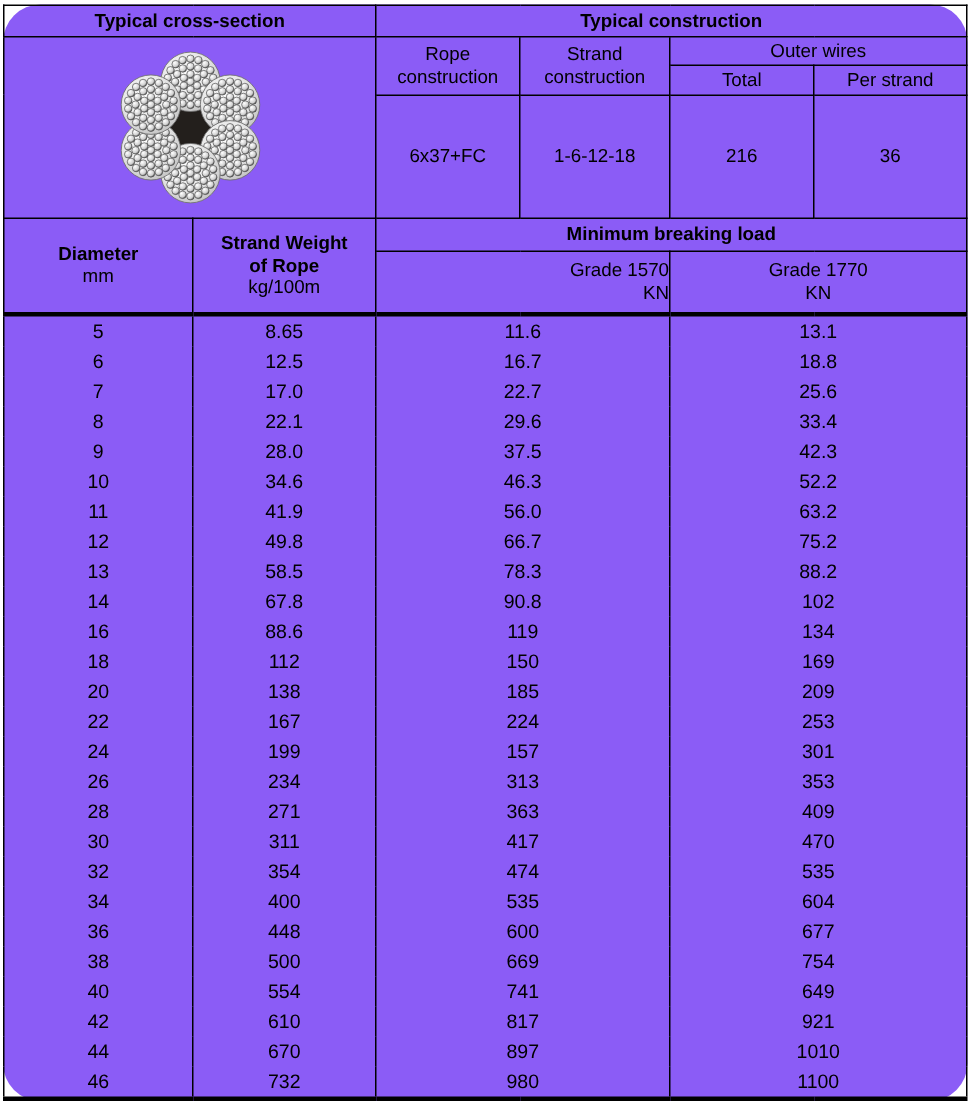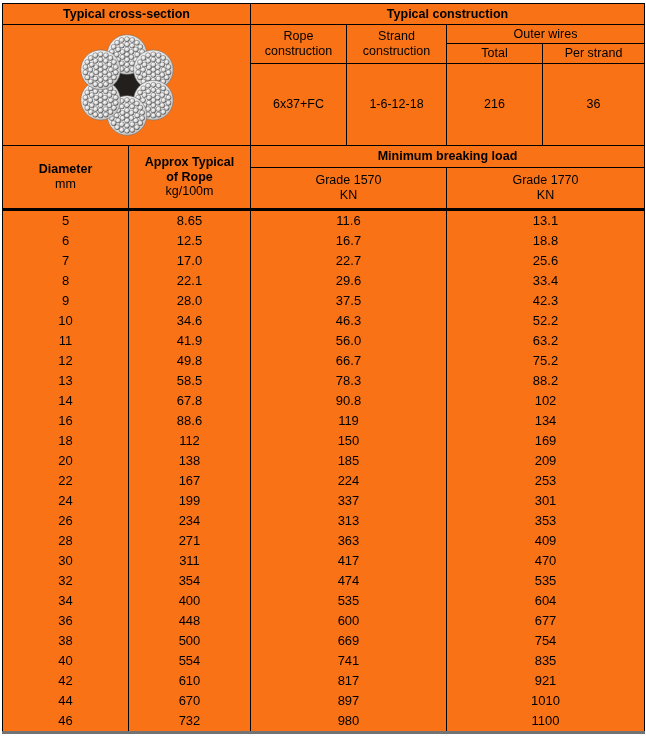--- a/index.html
+++ b/index.html
@@ -17,21 +17,22 @@
     position: relative;
     background: #ffffff;
     overflow: hidden;
     box-sizing: border-box;
   }
   table.spec {
     border-collapse: collapse;
     table-layout: fixed;
     width: 642px;
     margin: 3px 0 0 2px;
-    background: #f97316;
+    background: #8b5cf6;
+    border-radius: 25px;
   }
   table.spec td {
     border: 1px solid #000;
     text-align: center;
     vertical-align: middle;
     padding: 0;
     color: #000;
     font-size: 12.5px;
     line-height: 1.18;
   }
@@ -70,21 +71,21 @@
 
   
   tr.data td {
     height: 20px;
     font-size: 13px;
     font-weight: normal;
     border-top: none;
     border-bottom: none;
   }
   tr.data.first td { border-top: 3px solid #000; }
-  tr.data.last td { border-bottom: 3px solid #737373; }
+  tr.data.last td { border-bottom: 3px solid #000000; }
   .title-block { padding: 4px 2px 5px; }
   .sub2 { font-weight: normal; font-size: 12.5px; }
 </style>
 </head>
 <body>
 
 <div id="page">
   <table class="spec">
     <colgroup>
       <col style="width:126px">
@@ -226,31 +227,31 @@
           <span>36</span>
         </td>
       </tr>
 
       <tr>
         <td class="tl hdr title-block" rowspan="2" style="height:22px;">
           <div>Diameter</div>
           <div class="sub2">mm</div>
         </td>
         <td class="hdr title-block" rowspan="2">
-          <div>Approx Typical</div>
+          <div>Strand Weight</div>
           <div>of Rope</div>
           <div class="sub2">kg/100m</div>
         </td>
         <td class="hdr tr" colspan="4" style="height:21px;text-align:center;">
           <span>Minimum breaking load</span>
         </td>
       </tr>
 
       <tr>
-        <td class="reg cell-pad" colspan="2" style="height:40px;">
+        <td class="reg cell-pad" colspan="2" style="height:40px;text-align:right;">
           <div>Grade 1570</div>
           <div>KN</div>
         </td>
         <td class="reg cell-pad tr" colspan="2" style="height:40px;">
           <div>Grade 1770</div>
           <div>KN</div>
         </td>
       </tr>
 
     <tr class="data first">
@@ -333,21 +334,21 @@
         </tr>
         <tr class="data">
           <td class="tl">22</td>
           <td>167</td>
           <td colspan="2">224</td>
           <td colspan="2" class="tr">253</td>
         </tr>
         <tr class="data">
           <td class="tl">24</td>
           <td>199</td>
-          <td colspan="2">337</td>
+          <td colspan="2">157</td>
           <td colspan="2" class="tr">301</td>
         </tr>
         <tr class="data">
           <td class="tl">26</td>
           <td>234</td>
           <td colspan="2">313</td>
           <td colspan="2" class="tr">353</td>
         </tr>
         <tr class="data">
           <td class="tl">28</td>
@@ -382,21 +383,21 @@
         <tr class="data">
           <td class="tl">38</td>
           <td>500</td>
           <td colspan="2">669</td>
           <td colspan="2" class="tr">754</td>
         </tr>
         <tr class="data">
           <td class="tl">40</td>
           <td>554</td>
           <td colspan="2">741</td>
-          <td colspan="2" class="tr">835</td>
+          <td colspan="2" class="tr">649</td>
         </tr>
         <tr class="data">
           <td class="tl">42</td>
           <td>610</td>
           <td colspan="2">817</td>
           <td colspan="2" class="tr">921</td>
         </tr>
         <tr class="data">
           <td class="tl">44</td>
           <td>670</td>

